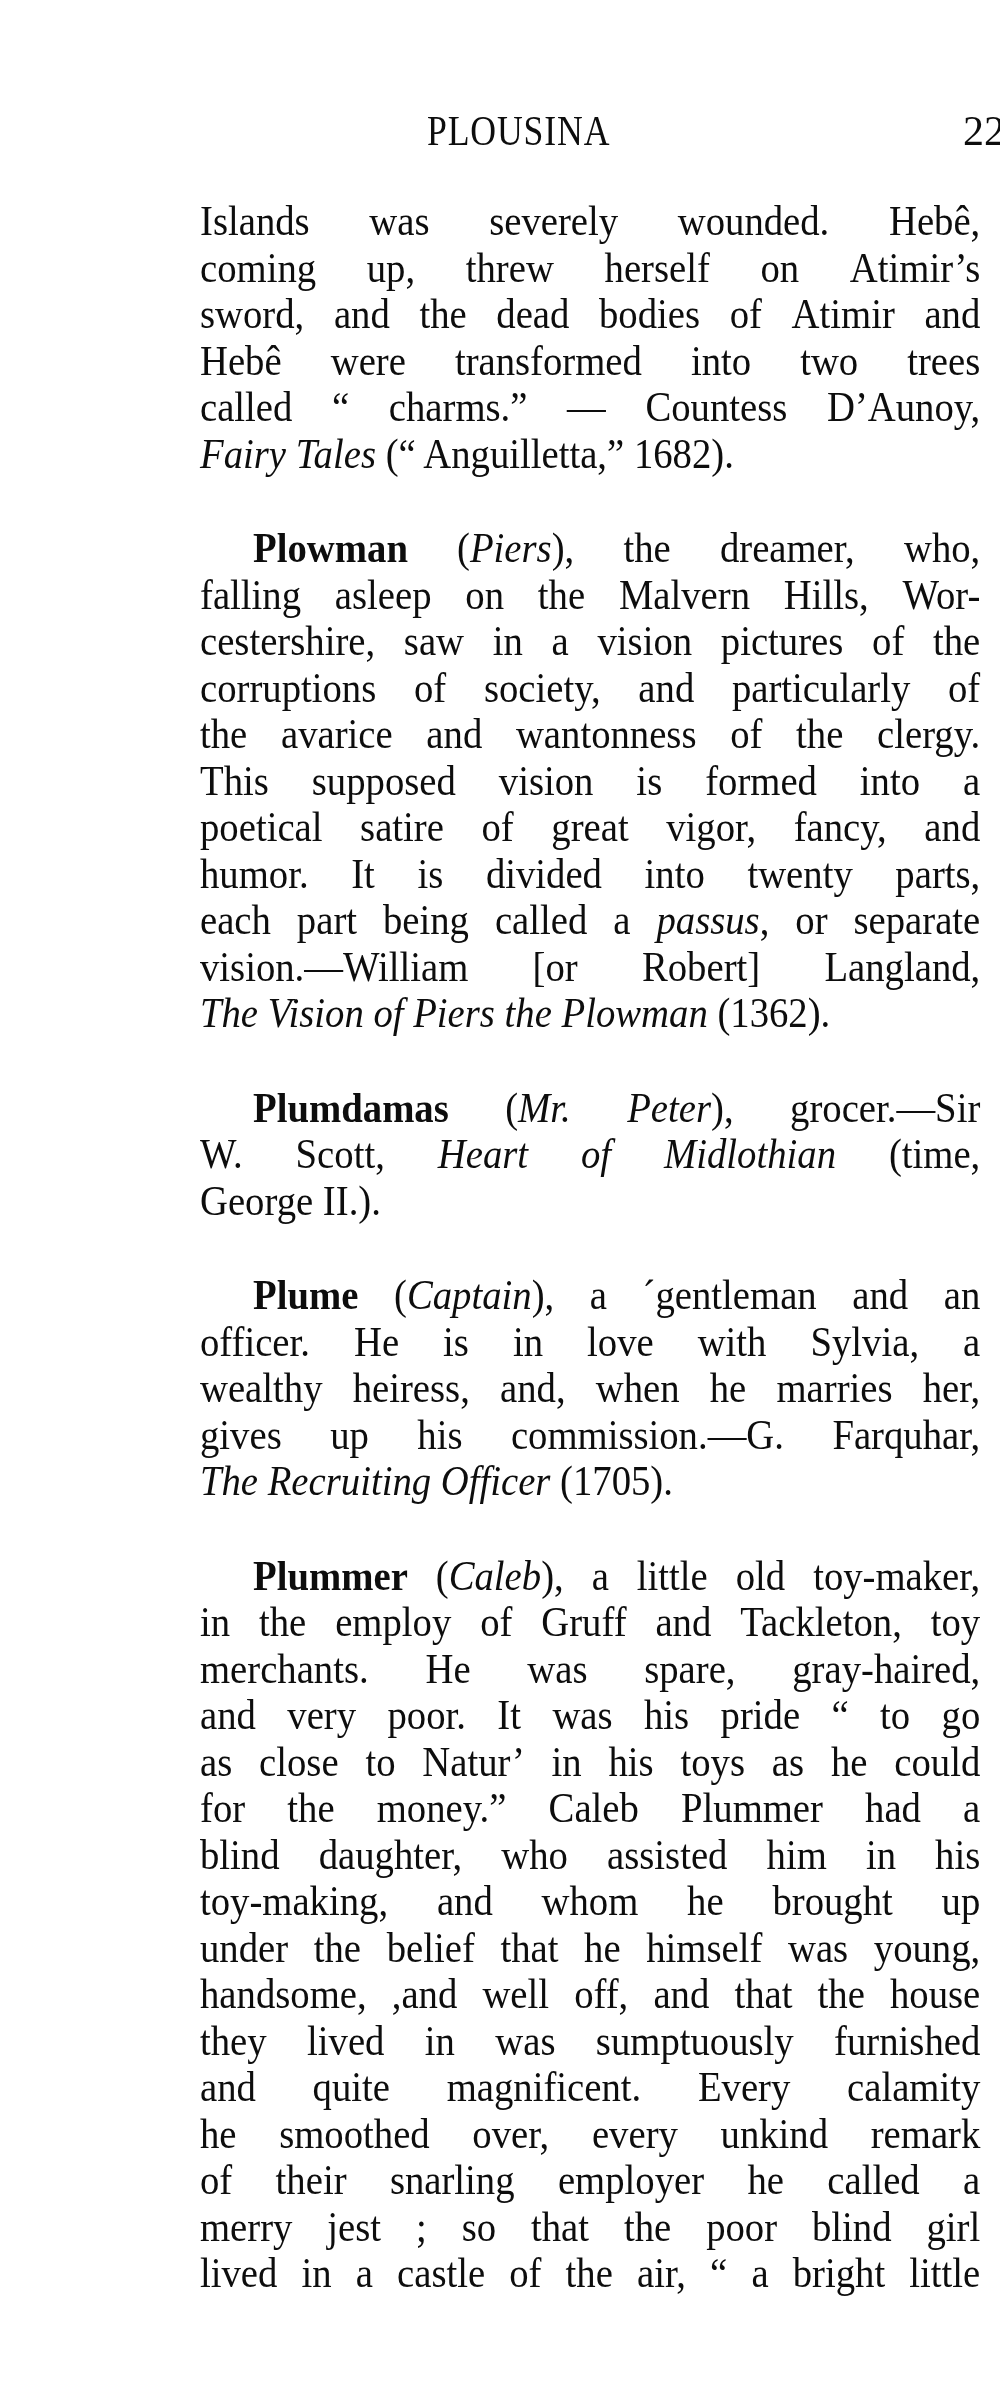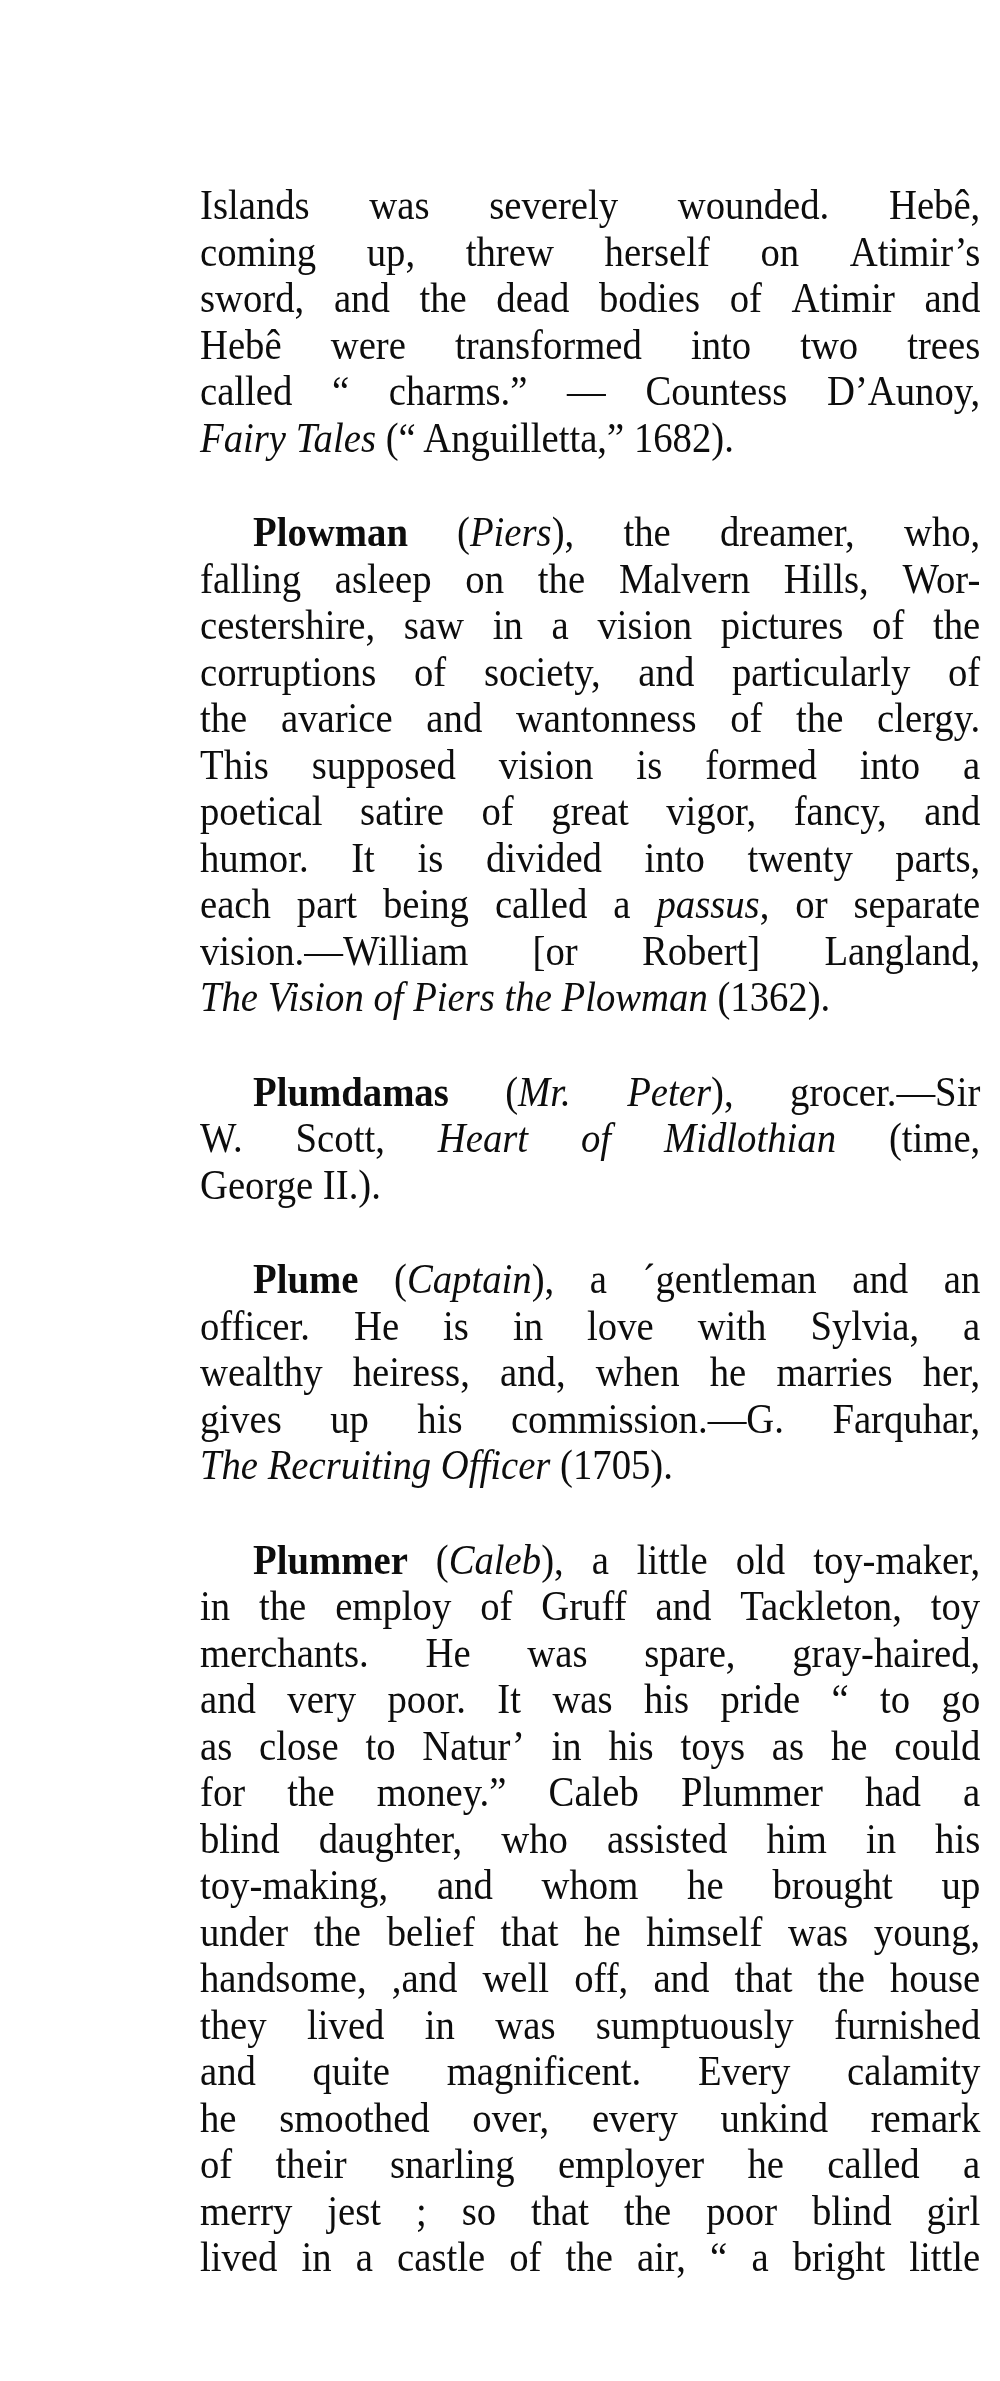--- a/index.html
+++ b/index.html
@@ -19,41 +19,45 @@
     letter-spacing:1px;
     transform:scaleX(0.85);transform-origin:0 0;
     white-space:nowrap;
   }
   .pagenum{
     position:absolute;left:963px;top:0;
     font-size:42px;line-height:46px;
     white-space:nowrap;
   }
   
-  .body{position:absolute;left:200px;top:182px;width:780px;}
+  .body{position:absolute;left:200px;top:198px;width:780px;}
   .para + .para{margin-top:48px;}
   .line{
     width:867px;
     font-size:43px;line-height:46.5px;
     transform:scaleX(0.9);transform-origin:0 0;
     white-space:nowrap;
   }
   .line.just{
     display:flex;justify-content:space-between;align-items:baseline;
   }
   .line.indent{width:808px;padding-left:59px;}
   .line.end{display:block;}
   .tok{white-space:pre;}
   .b{font-weight:bold;}
   .i{font-style:italic;}
 </style>
 </head>
 <body>
 
 <div class="page">
+  <div class="runhead">
+    <div class="title">PLOUSINA</div>
+    <div class="pagenum">22</div>
+  </div>
   <div class="body">
       <div class="para">
         <div class="line just">
           <span class="tok"><span>Islands</span></span>
           <span class="tok"><span>was</span></span>
           <span class="tok"><span>severely</span></span>
           <span class="tok"><span>wounded.</span></span>
           <span class="tok"><span>Hebê,</span></span>
         </div>
         <div class="line just">

